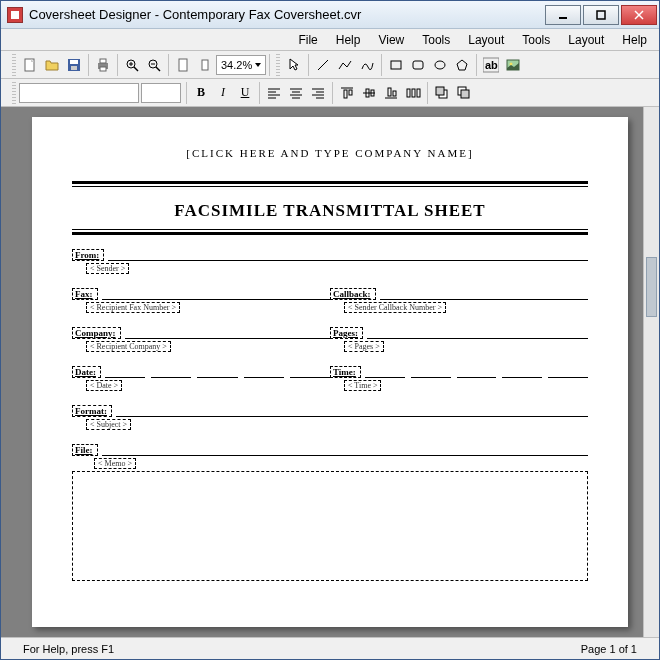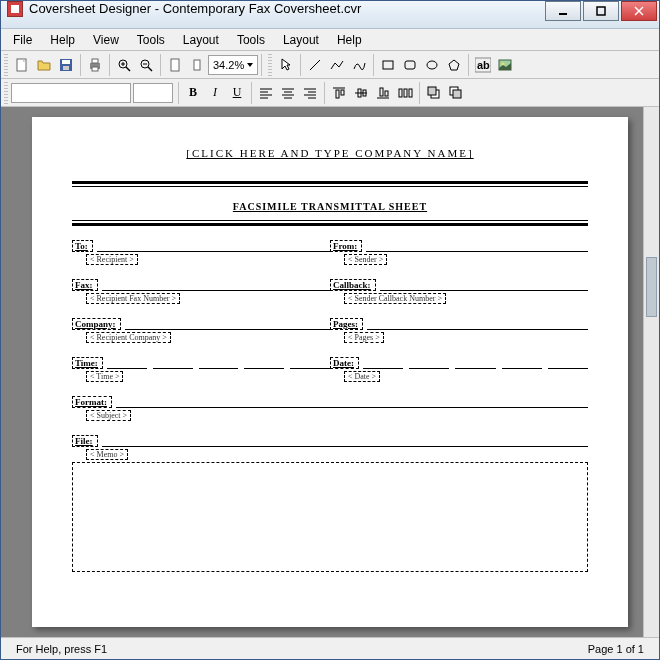--- a/index.html
+++ b/index.html
@@ -18,20 +18,21 @@
     height: 660px;
     background: linear-gradient(#e8f0f8, #dce6f0);
     border: 1px solid #3a5a8a;
     display: flex;
     flex-direction: column;
   }
   .titlebar {
     height: 28px;
     background: linear-gradient(#f0f6fc, #d8e4f0);
     display: flex;
+    align-items: center;
     padding: 0 2px 0 6px;
     border-bottom: 1px solid #b0c0d0;
   }
   .app-icon {
     width: 16px; height: 16px;
     background: #d04040;
     border: 1px solid #903030;
     margin-right: 6px;
     position: relative;
   }
@@ -52,32 +53,33 @@
   }
   .win-btn.close { background: linear-gradient(#f08080,#d04040); color:#fff; border-color:#a03030; }
   .menubar {
     height: 22px;
     background: #f0f0f0;
     display: flex;
     align-items: center;
     padding: 0 4px;
     border-bottom: 1px solid #c0c0c0;
     gap: 2px;
+    justify-content: flex-end;
   }
   .menu-item {
     padding: 2px 8px;
     color: #000;
   }
   .toolbar-row {
     height: 28px;
     background: #f0f0f0;
     border-bottom: 1px solid #c0c0c0;
     display: flex;
     align-items: center;
-    padding: 0 0;
+    padding: 0 8px;
     gap: 0;
   }
   .tool-btn {
     width: 22px; height: 22px;
     display: flex; align-items: center; justify-content: center;
     border: 1px solid transparent;
   }
   .tool-sep {
     width: 1px; height: 22px;
     background: #c0c0c0;
@@ -107,21 +109,20 @@
     border: 1px solid #a0a0a0;
     background: #fff;
     margin-right: 2px;
   }
   .canvas-area {
     flex: 1;
     background: #808080;
     padding: 10px 12px 10px 12px;
     position: relative;
     overflow: hidden;
-    text-decoration: underline;
   }
   .page {
     width: 596px;
     height: 510px;
     background: #fff;
     margin: 0 auto;
     box-shadow: 3px 3px 6px rgba(0,0,0,0.4);
     padding: 30px 40px 10px 40px;
     font-family: "Times New Roman", serif;
     color: #000;
@@ -136,21 +137,21 @@
   }
   .thick-rule {
     border-top: 3px solid #000;
     border-bottom: 1px solid #000;
     height: 6px;
     margin-bottom: 4px;
   }
   .doc-title {
     text-align: center;
     font-weight: bold;
-    font-size: 10px;
+    font-size: 17px;
     letter-spacing: 1px;
     padding: 10px 0 8px 0;
   }
   .fields {
     font-size: 9px;
     margin-top: 14px;
   }
   .field-row {
     display: flex;
     margin-bottom: 14px;
@@ -214,21 +215,21 @@
     left:2px;right:2px;top:150px;height:60px;
     background:#c0c8d0;
     border:1px solid #90a0b0;
   }
   .statusbar {
     height: 22px;
     background: #f0f0f0;
     border-top: 1px solid #c0c0c0;
     display: flex;
     align-items: center;
-    padding: 0 15px;
+    padding: 0 22px;
     font-size: 11px;
     justify-content: space-between;
   }
   svg { display:block; }
   .dd { width:0;height:0;border-left:3px solid transparent;border-right:3px solid transparent;border-top:4px solid #000;margin-left:3px;}
 </style>
 </head>
 <body>
 
 <div class="window">
@@ -476,27 +477,20 @@
 
       <div class="thick-rule"></div>
       <div class="doc-title">FACSIMILE  TRANSMITTAL  SHEET</div>
       <div style="border-top:1px solid #000;border-bottom:3px solid #000;height:6px;"></div>
 
       <div class="fields">
 
         <div class="field-row">
           <div class="field-col">
             <div class="field-top">
-              <span class="field-label-box">To:</span>
-              <span class="field-underline"></span>
-            </div>
-            <span class="field-value-box">&lt; Recipient &gt;</span>
-          </div>
-          <div class="field-col">
-            <div class="field-top">
               <span class="field-label-box">From:</span>
               <span class="field-underline"></span>
             </div>
             <span class="field-value-box">&lt; Sender &gt;</span>
           </div>
         </div>
 
         <div class="field-row">
           <div class="field-col">
             <div class="field-top">
@@ -527,62 +521,62 @@
               <span class="field-label-box">Pages:</span>
               <span class="field-underline"></span>
             </div>
             <span class="field-value-box">&lt; Pages &gt;</span>
           </div>
         </div>
 
         <div class="field-row">
           <div class="field-col">
             <div class="field-top">
+              <span class="field-label-box">Date:</span>
+              <div class="dash-segs" style="flex:1">
+                  <div class="dash-seg"></div>
+                  <div class="dash-seg"></div>
+                  <div class="dash-seg"></div>
+                  <div class="dash-seg"></div>
+                  <div class="dash-seg"></div>
+                </div>
+            </div>
+            <span class="field-value-box">&lt; Date &gt;</span>
+          </div>
+          <div class="field-col">
+            <div class="field-top">
               <span class="field-label-box">Time:</span>
               <div class="dash-segs" style="flex:1">
                   <div class="dash-seg"></div>
                   <div class="dash-seg"></div>
                   <div class="dash-seg"></div>
                   <div class="dash-seg"></div>
                   <div class="dash-seg"></div>
                 </div>
             </div>
             <span class="field-value-box">&lt; Time &gt;</span>
-          </div>
-          <div class="field-col">
-            <div class="field-top">
-              <span class="field-label-box">Date:</span>
-              <div class="dash-segs" style="flex:1">
-                  <div class="dash-seg"></div>
-                  <div class="dash-seg"></div>
-                  <div class="dash-seg"></div>
-                  <div class="dash-seg"></div>
-                  <div class="dash-seg"></div>
-                </div>
-            </div>
-            <span class="field-value-box">&lt; Date &gt;</span>
           </div>
         </div>
 
         <div class="field-row">
           <div class="field-col" style="flex:2">
             <div class="field-top">
               <span class="field-label-box">Format:</span>
               <span class="field-underline"></span>
             </div>
             <span class="field-value-box">&lt; Subject &gt;</span>
           </div>
         </div>
 
         <div>
           <div class="field-top">
             <span class="field-label-box">File:</span>
             <span class="field-underline"></span>
           </div>
-          <span class="field-value-box" style="margin-left:14px">&lt; Memo &gt;</span>
+          <span class="field-value-box" style="margin-left:22px">&lt; Memo &gt;</span>
           <div class="memo-box"></div>
         </div>
 
       </div>
     </div>
     <div class="vscroll">
       <div class="vscroll-thumb"></div>
     </div>
   </div>
 

